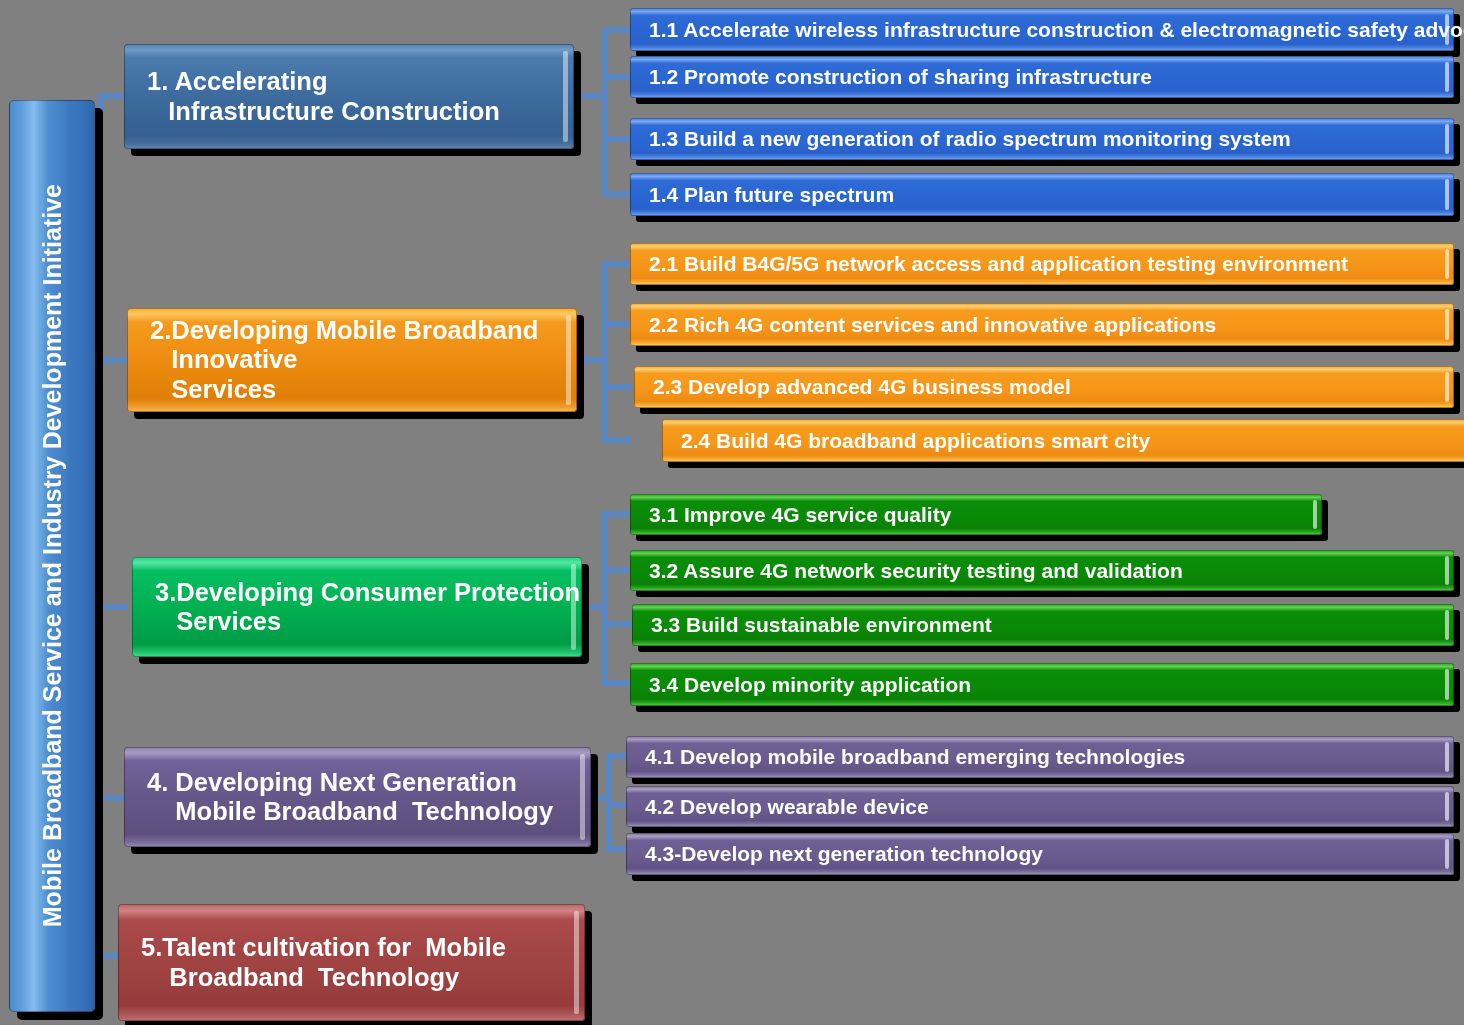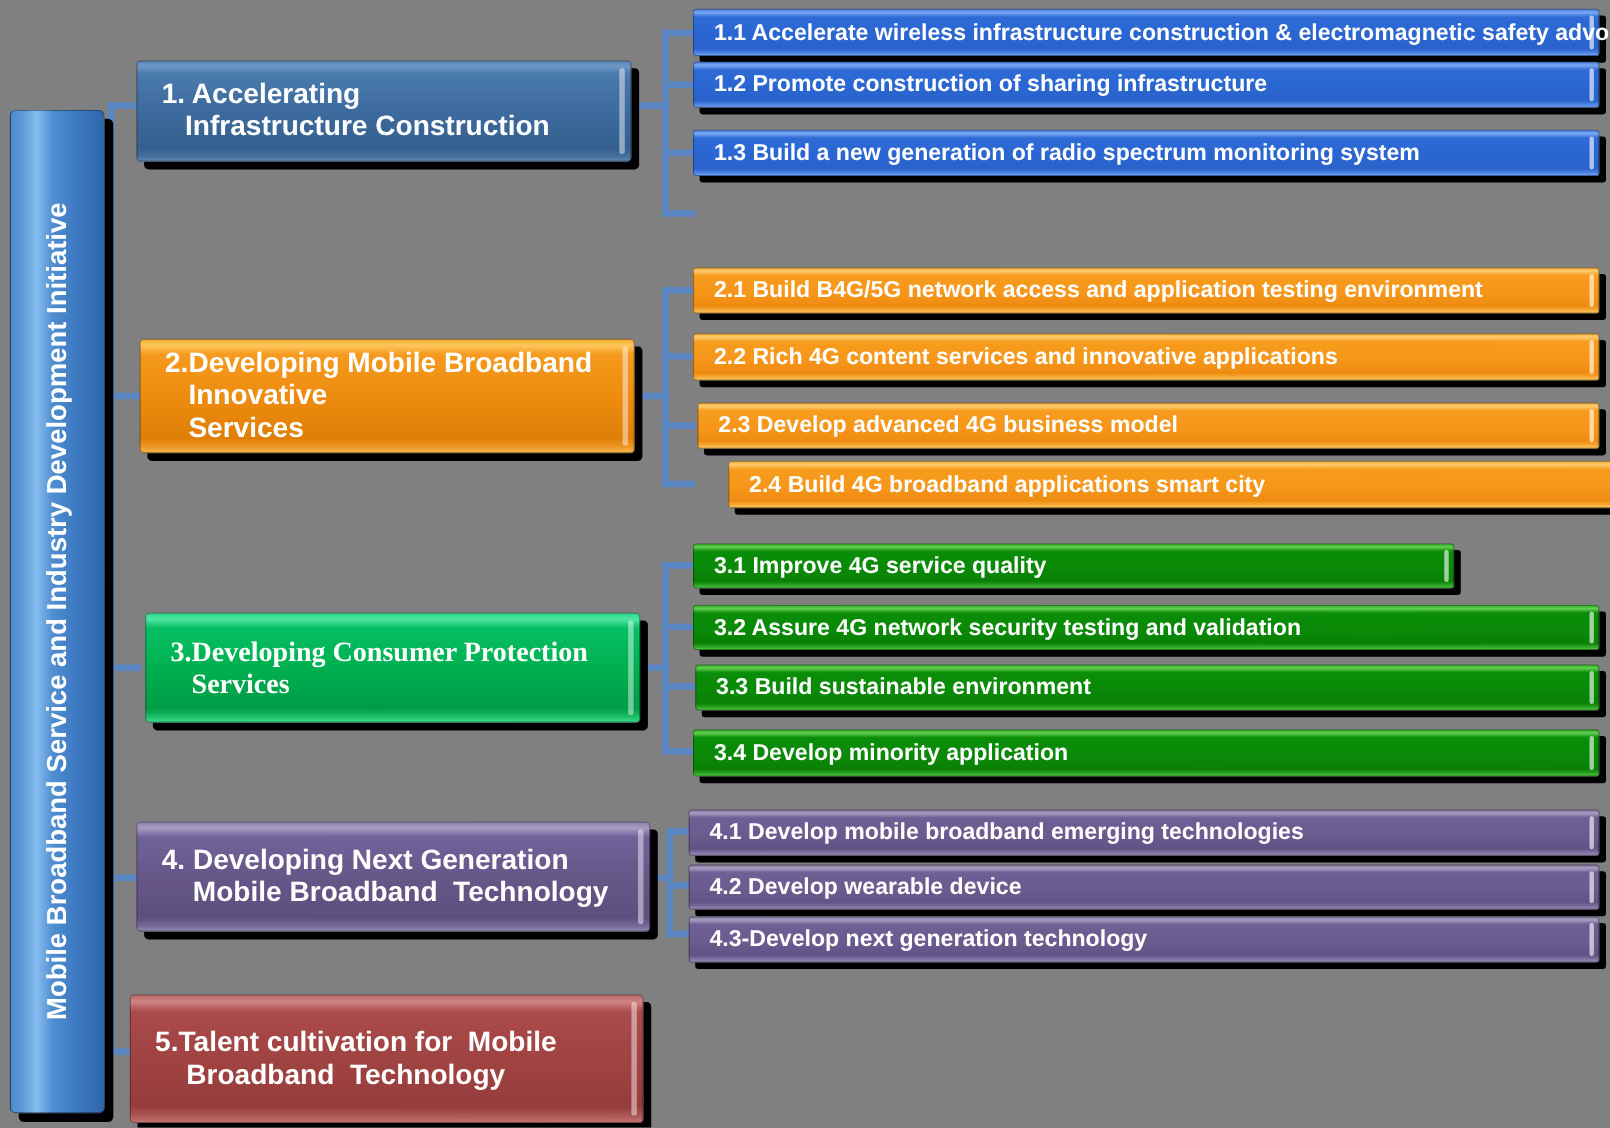--- a/index.html
+++ b/index.html
@@ -75,21 +75,21 @@
     white-space: pre;
   }
   .m1 { background: linear-gradient(to bottom,
         #5a89b8 0%, #6e9ac5 5%, #4b7aac 12%, #3d6b9e 50%,
         #35608f 88%, #476f9b 96%, #5d86ad 100%); }
   .m2 { background: linear-gradient(to bottom,
         #f9b233 0%, #fdc75d 5%, #f59a1e 13%, #ed8c10 50%,
         #e07f07 88%, #ef9b2a 96%, #f6b351 100%); }
   .m3 { background: linear-gradient(to bottom,
         #2fd98a 0%, #51e7a4 5%, #06bf63 13%, #00b050 50%,
-        #009c46 88%, #1ec26a 96%, #3ddc8d 100%); font-family: Liberation Serif, serif; }
+        #009c46 88%, #1ec26a 96%, #3ddc8d 100%); }
   .m4 { background: linear-gradient(to bottom,
         #9184ae 0%, #a89cc2 5%, #71629a 13%, #665789 50%,
         #5c4f7d 88%, #786a9b 96%, #9387b0 100%); }
   .m5 { background: linear-gradient(to bottom,
         #bb6a6a 0%, #cf8484 5%, #ab4a4a 13%, #a04343 50%,
         #963c3c 88%, #b05a5a 96%, #c07070 100%); }
 
   
   .sub-box {
     border-radius: 3px;
@@ -172,21 +172,21 @@
   <div class="conn" style="left:590px; top:795px; width:22px; height:6px;"></div>
   <div class="conn" style="left:606px; top:753px; width:6px; height:99px;"></div>
   <div class="conn" style="left:606px; top:753px; width:24px; height:6px;"></div>
   <div class="conn" style="left:606px; top:802px; width:24px; height:6px;"></div>
   <div class="conn" style="left:606px; top:846px; width:24px; height:6px;"></div>
 
   <div class="box" id="root-box">
     <span class="vtext">Mobile Broadband Service and Industry Development Initiative</span>
   </div>
 
-  <div class="box main-box m1" style="left:124px; top:44px; width:450px; height:92px;margin-top:11px;">
+  <div class="box main-box m1" style="left:124px; top:44px; width:450px; height:105px;">
     <span>1. Accelerating
    Infrastructure Construction</span>
   </div>
 
   <div class="box main-box m2" style="left:127px; top:308px; width:450px; height:104px;">
     <span>2.Developing Mobile Broadband
    Innovative
    Services</span>
   </div>
 
@@ -207,20 +207,23 @@
 
   <div class="box sub-box s1" style="left:630px; top:8px; width:824px; height:43px;">
     <span>1.1 Accelerate wireless  infrastructure  construction  &amp; electromagnetic safety advocacy</span>
   </div>
   <div class="box sub-box s1" style="left:630px; top:56px; width:824px; height:42px;">
     <span>1.2 Promote construction of sharing infrastructure</span>
   </div>
   <div class="box sub-box s1" style="left:630px; top:118px; width:824px; height:42px;">
     <span>1.3 Build a new generation of radio spectrum monitoring system</span>
   </div>
+  <div class="box sub-box s1" style="left:630px; top:173px; width:824px; height:43px;">
+    <span>1.4 Plan future spectrum</span>
+  </div>
 
   <div class="box sub-box s2" style="left:630px; top:243px; width:824px; height:42px;">
     <span>2.1 Build B4G/5G network access and application testing environment</span>
   </div>
   <div class="box sub-box s2" style="left:630px; top:303px; width:824px; height:43px;">
     <span>2.2 Rich 4G content services and innovative applications</span>
   </div>
   <div class="box sub-box s2" style="left:634px; top:366px; width:820px; height:42px;">
     <span>2.3 Develop advanced 4G business model</span>
   </div>

